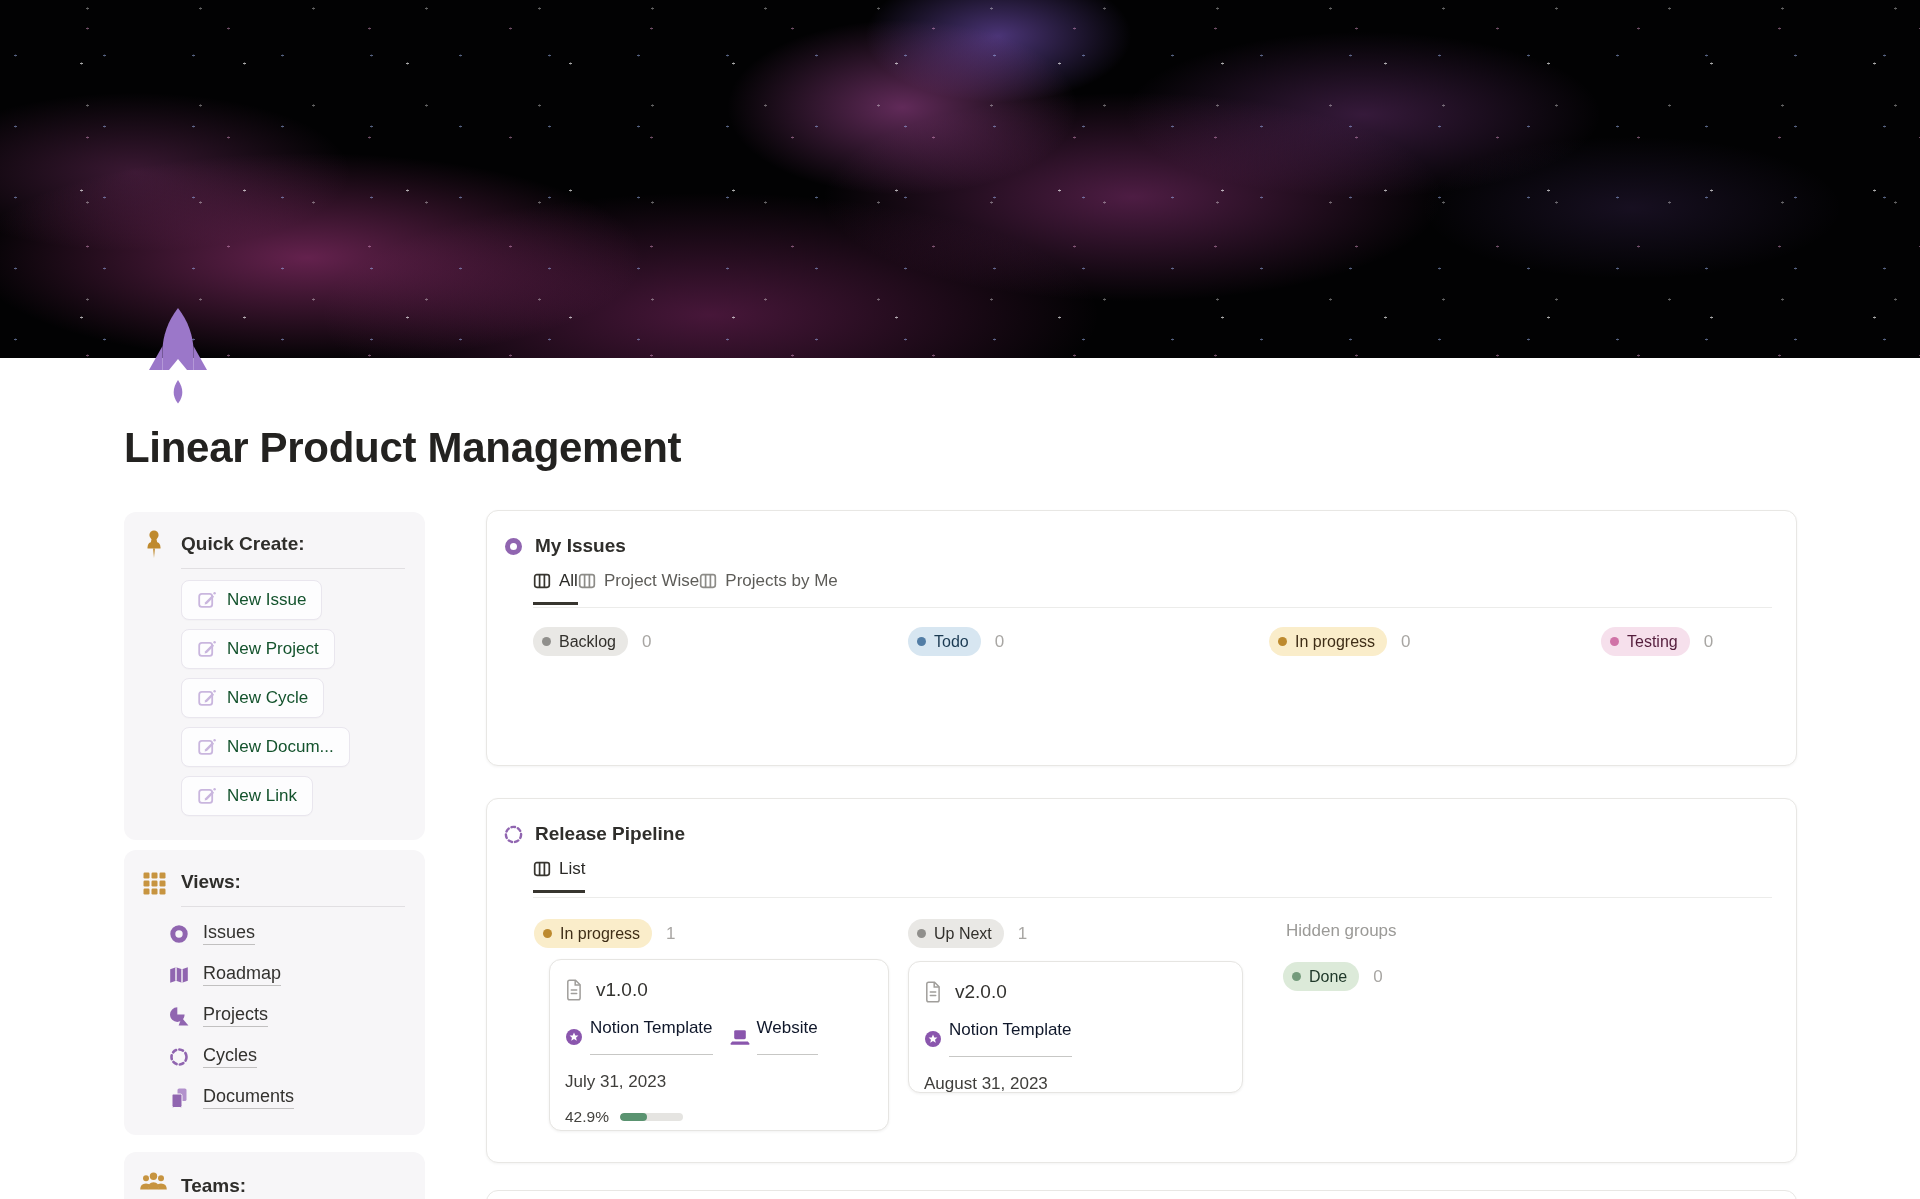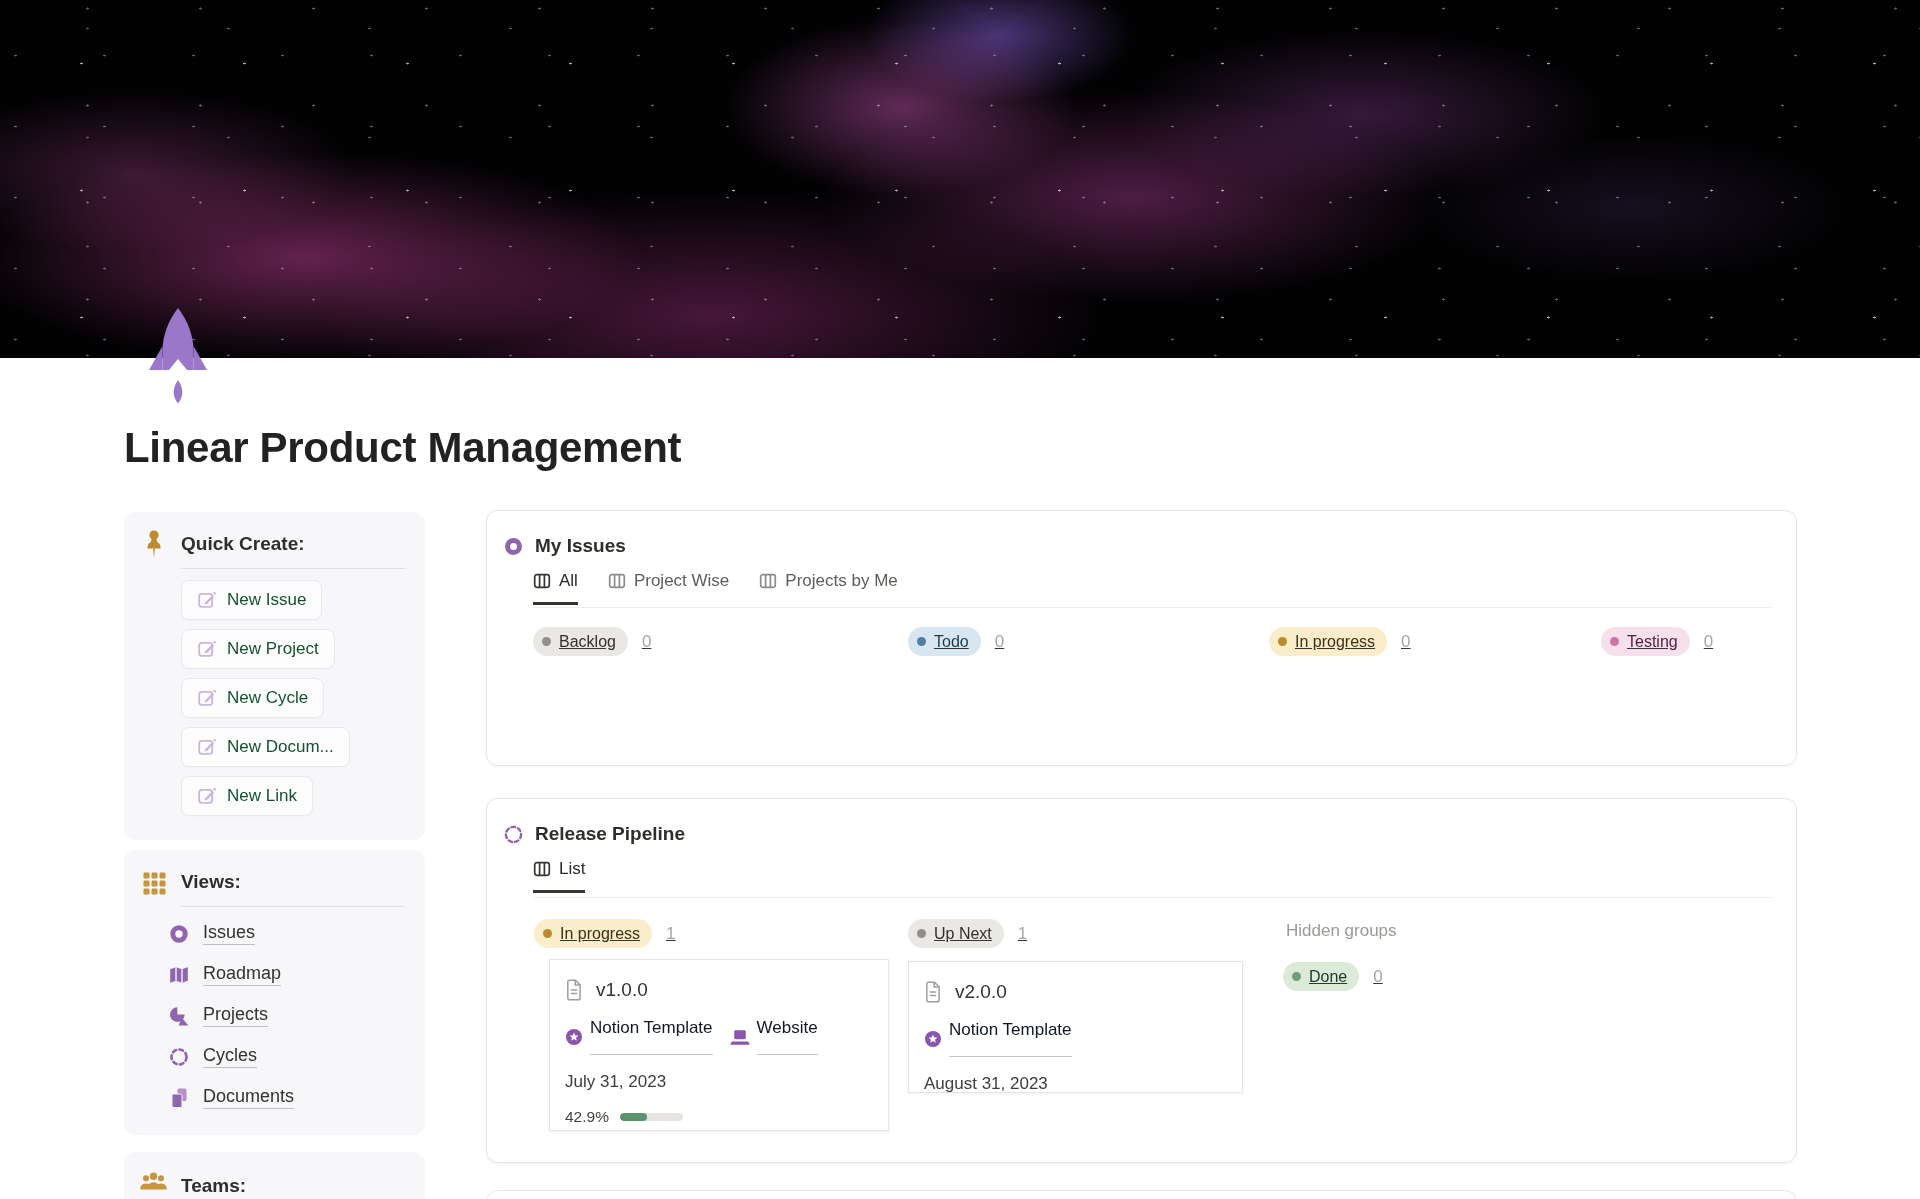--- a/index.html
+++ b/index.html
@@ -41,41 +41,41 @@
     box-shadow:0 1px 1px rgba(0,0,0,.02); cursor:pointer; }
   .qc-btn span.lbl { font-size:17px; color:#14532d; }
   .view-item { display:flex; align-items:center; gap:13px; margin-bottom:18px; cursor:pointer; }
   .view-item .vlbl { font-size:18px; color:#33322f; border-bottom:1px solid rgba(55,53,47,.28); padding-bottom:1px; }
 
   
   .main-card { left:486px; width:1311px; background:#fff; border:1px solid #e8e7e4; border-radius:12px;
     box-shadow:0 1px 3px rgba(15,15,15,.05); }
   .col-title-row { position:absolute; left:16px; top:24px; display:flex; align-items:center; gap:11px; }
   .col-title { font-size:19px; font-weight:600; color:#2f2e2b; }
-  .tabs { position:absolute; left:46px; top:60px; display:flex; gap:30px; }
+  .tabs { position:absolute; left:46px; top:60px; display:flex; }
   .tab { display:flex; align-items:center; gap:8px; padding-bottom:11px; border-bottom:3px solid transparent;
     font-size:17px; color:#5d5c58; cursor:pointer; }
   .tab .board-ic { color:#8d8c88; display:flex; }
   .tab.active { color:#2b2a27; border-bottom-color:#37352f; font-weight:500; }
   .tab.active .board-ic { color:#37352f; }
   .tab-divider { position:absolute; left:46px; right:24px; height:1px; background:#ececea; }
 
-  .group-col { position:absolute; display:flex; align-items:center; gap:14px; height:29px;text-decoration:underline; }
+  .group-col { position:absolute; display:flex; align-items:center; gap:14px; height:29px; }
   .pill { display:inline-flex; align-items:center; gap:8px; height:29px; padding:0 12px 0 9px;
     border-radius:15px; font-size:16px; font-weight:500; cursor:pointer; white-space:nowrap; }
   .dot { width:9px; height:9px; border-radius:50%; display:inline-block; }
   .count { font-size:17px; color:#a8a6a3; }
   .pill-gray   { background:#e9e8e5; color:#32302c; } .pill-gray .dot   { background:#908f8c; }
   .pill-blue   { background:#d7e6f1; color:#1b3a52; } .pill-blue .dot   { background:#527da5; }
   .pill-yellow { background:#faedca; color:#3f2e17; } .pill-yellow .dot { background:#bd8a2e; }
   .pill-pink   { background:#f6e0ec; color:#541d3c; } .pill-pink .dot   { background:#d073a7; }
   .pill-green  { background:#dcead9; color:#20392a; } .pill-green .dot  { background:#749b7c; }
   .hidden-lbl { position:absolute; left:799px; top:122px; font-size:17px; color:#9b9a97; }
 
-  .item-card { position:absolute; background:#fff; border:1px solid #e6e5e2; border-radius:0;
+  .item-card { position:absolute; background:#fff; border:1px solid #e6e5e2; border-radius:12px;
     box-shadow:0 1px 3px rgba(0,0,0,.06); padding:19px 15px 0 15px; cursor:pointer; }
   .item-title-row { display:flex; align-items:center; gap:13px; margin-bottom:17px; }
   .item-title { font-size:19px; font-weight:500; color:#33322f; }
   .item-links { display:flex; align-items:center; gap:17px; margin-bottom:17px; }
   .link-item { display:flex; align-items:center; gap:7px; cursor:pointer; }
   .link-item .ltxt { font-size:17px; color:#0f172a; border-bottom:1px solid rgba(55,53,47,.28); padding-bottom:16px; }
   .item-date { font-size:17px; color:#3f3e3b; margin-bottom:16px; }
   .item-progress { display:flex; align-items:center; gap:11px; }
   .prog-label { font-size:15.5px; color:#44433f; }
   .prog-bar { width:63px; height:8px; border-radius:4px; background:#e5e4e1; overflow:hidden; display:inline-block; }

